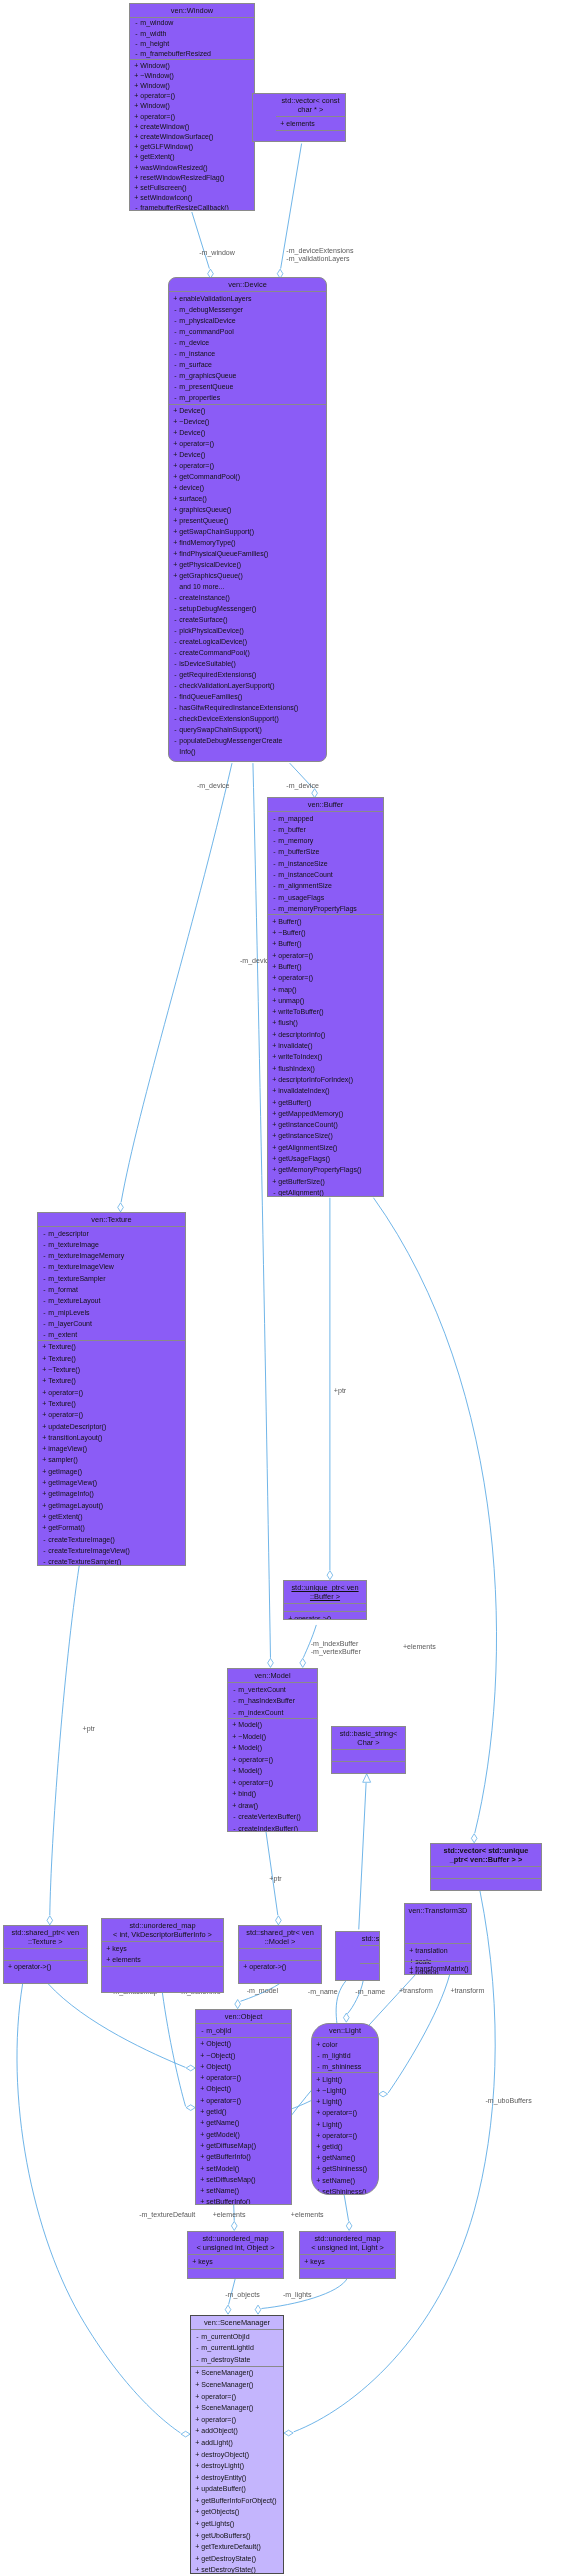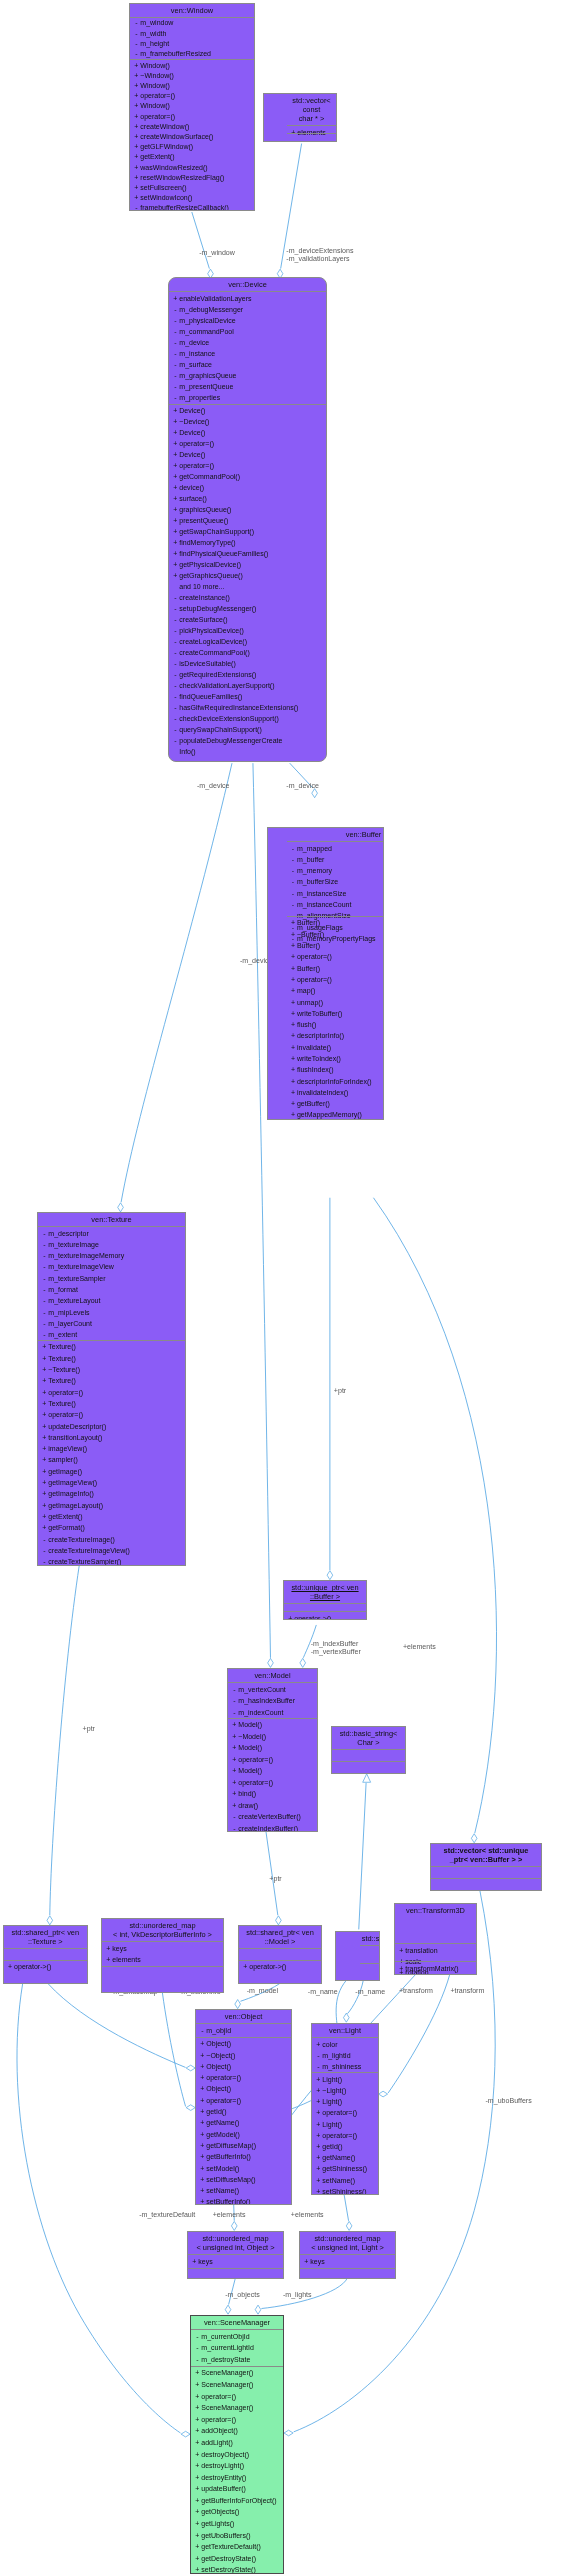--- a/index.html
+++ b/index.html
@@ -21,21 +21,21 @@
     flex:0 0 auto;text-align:center;font-size:7.4px;line-height:9px;
     padding:2.3px 1.7px 1.7px;white-space:pre-line;
   }
   .uml-sections{display:flex;flex-direction:column;flex:1;min-height:0}
   .uml-sec{border-top:0.6px solid #8a8a8a;padding:0.6px 0 1.1px;min-height:4.5px}
   .uml-sec.empty{flex:1 1 auto;min-height:5.7px}
   .uml-sec.last{flex:1 1 auto}
   .rw{display:flex;align-items:baseline;line-height:var(--lh,11.3px);padding:0 2.8px 0 2.3px}
   .sg{flex:0 0 8px;width:8px;text-align:center}
   .tx{white-space:pre-line}
-  #box-scenemanager{background:#86efac;border-color:#4a4a4a}
+  #box-scenemanager{background:#c4b5fd;border-color:#4a4a4a}
 </style>
 </head>
 <body>
 
 <svg id="edge-layer" width="580" height="2576" viewBox="0 0 1025 4549">
 
   <path d="M339,373 L370,473"></path>
   <path d="M533,252 L496,473"></path>
   <path d="M410,1347 C340,1650 245,1950 214,2123"></path>
   <path d="M447,1347 C458,1800 470,2450 478,2928"></path>
@@ -191,21 +191,21 @@
           <span class="sg">+</span>
           <span class="tx">setWindowIcon()</span>
         </div>
         <div class="rw">
           <span class="sg">-</span>
           <span class="tx">framebufferResizeCallback()</span>
         </div>
       </div>
     </div>
 </div>
-<div class="uml-box" id="box-vec_char" style="left: 263px; top: 93px; width: 74px; height: 49px; padding-left: 23px; --lh: 11.3px;">
+<div class="uml-box" id="box-vec_char" style="left: 252px; top: 93px; width: 94px; height: 49px; padding-left: 23px; --lh: 11.3px;">
   <div class="uml-title">std::vector&lt; const
 char * &gt;</div>
   <div class="uml-sections">
       <div class="uml-sec">
         <div class="rw">
           <span class="sg">+</span>
           <span class="tx">elements</span>
         </div>
       </div>
       <div class="uml-sec empty last"></div>
@@ -378,21 +378,21 @@
           <span class="tx">querySwapChainSupport()</span>
         </div>
         <div class="rw">
           <span class="sg">-</span>
           <span class="tx">populateDebugMessengerCreate
 Info()</span>
         </div>
       </div>
     </div>
 </div>
-<div class="uml-box" id="box-buffer" style="left: 267px; top: 827px; width: 117px; height: 293px; align-items: flex-end; --lh: 11.3px;">
+<div class="uml-box" id="box-buffer" style="left: 267px; top: 797px; width: 117px; height: 400px; --lh: 11.3px;">
   <div class="uml-title">ven::Buffer</div>
   <div class="uml-sections">
       <div class="uml-sec">
         <div class="rw">
           <span class="sg">-</span>
           <span class="tx">m_mapped</span>
         </div>
         <div class="rw">
           <span class="sg">-</span>
           <span class="tx">m_buffer</span>
@@ -742,21 +742,21 @@
     </div>
 </div>
 <div class="uml-box" id="box-vec_uptr_buffer" style="left: 430px; top: 1843px; width: 112px; height: 48px; font-weight: bold; --lh: 11.3px;">
   <div class="uml-title">std::vector&lt; std::unique
 _ptr&lt; ven::Buffer &gt; &gt;</div>
   <div class="uml-sections">
       <div class="uml-sec empty"></div>
       <div class="uml-sec empty last"></div>
     </div>
 </div>
-<div class="uml-box" id="box-transform3d" style="left: 394px; top: 1903px; width: 83px; height: 72px; gap: 26px; --lh: 11.3px;">
+<div class="uml-box" id="box-transform3d" style="left: 404px; top: 1903px; width: 68px; height: 72px; gap: 26px; --lh: 11.3px;">
   <div class="uml-title">ven::Transform3D</div>
   <div class="uml-sections">
       <div class="uml-sec">
         <div class="rw">
           <span class="sg">+</span>
           <span class="tx">translation</span>
         </div>
         <div class="rw">
           <span class="sg">+</span>
           <span class="tx">scale</span>
@@ -894,21 +894,21 @@
           <span class="sg">+</span>
           <span class="tx">setName()</span>
         </div>
         <div class="rw">
           <span class="sg">+</span>
           <span class="tx">setBufferInfo()</span>
         </div>
       </div>
     </div>
 </div>
-<div class="uml-box" id="box-light" style="left: 311px; top: 2023px; width: 68px; height: 172px; --lh: 11.2px;">
+<div class="uml-box" id="box-light" style="left: 311px; top: 2023px; width: 68px; height: 172px; border-radius: 18px; --lh: 11.2px;">
   <div class="uml-title">ven::Light</div>
   <div class="uml-sections">
       <div class="uml-sec">
         <div class="rw">
           <span class="sg">+</span>
           <span class="tx">color</span>
         </div>
         <div class="rw">
           <span class="sg">-</span>
           <span class="tx">m_lightId</span>

